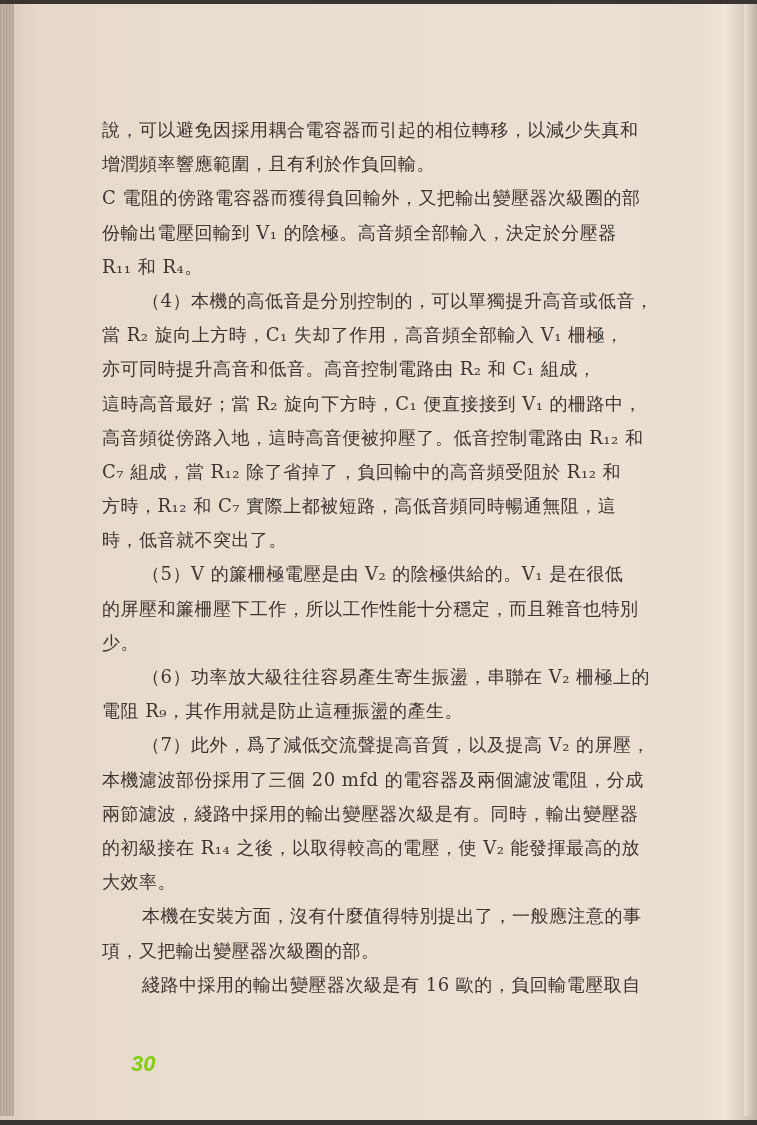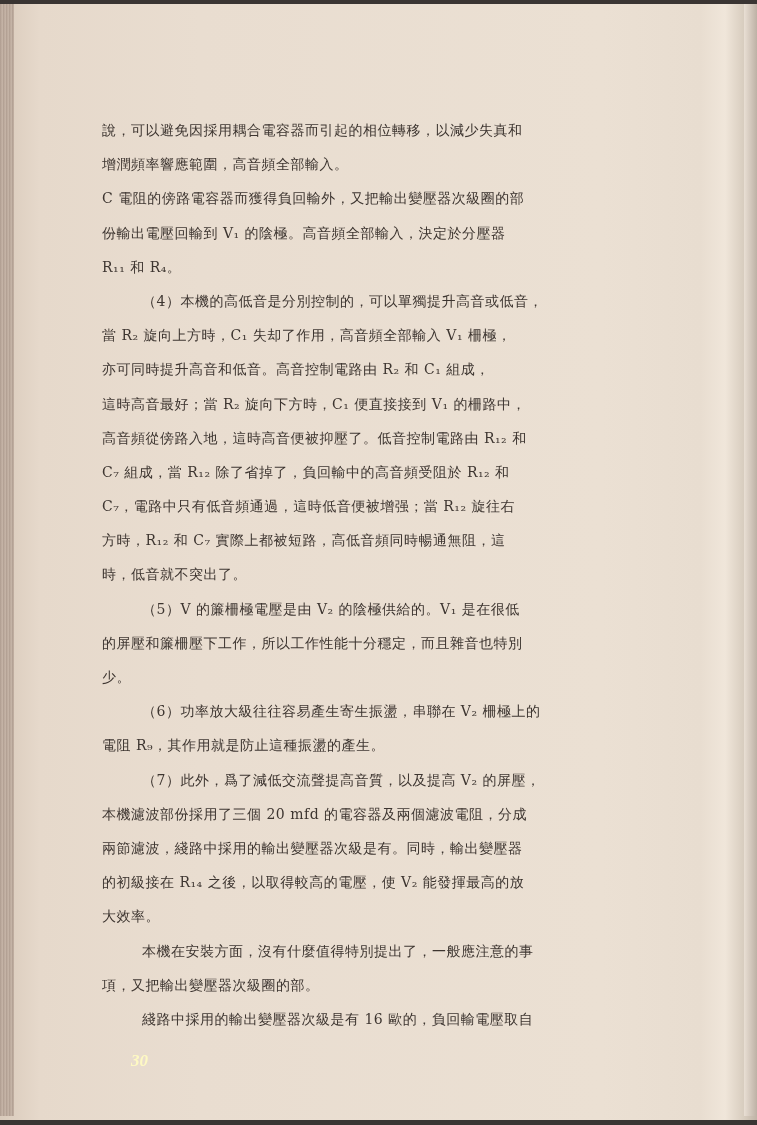--- a/index.html
+++ b/index.html
@@ -18,53 +18,52 @@
     background: repeating-linear-gradient(90deg, #8f7d72 0px, #c9b6a8 1px, #a8968a 2px, #d7c6b8 3px);
     opacity: 0.85;
   }
   .page-edge-right {
     position: absolute; left: 744px; top: 4px; width: 13px; height: 1112px;
     background: linear-gradient(90deg, #e9dfd4, #bdb1a5);
   }
   .text-block {
     position: absolute; left: 102px; top: 113px; width: 600px;
     color: #3d3530;
-    font-size: 14px;
+    font-size: 18px;
     line-height: 34.2px;
     letter-spacing: 0.5px;
   }
   .line { white-space: nowrap; height: 34.2px; }
   .indent { padding-left: 40px; }
   .page-number {
     position: absolute; left: 131px; top: 1051px;
-    font-family: Liberation Serif, serif;
+    font-family: Liberation Sans, sans-serif;
     font-style: italic; font-weight: bold;
-    font-size: 17px; color: #fef9c3;
+    font-size: 22px; color: #84cc16;
   }
 </style>
 </head>
 <body>
 
 <div class="page"></div>
 <div class="page-edges-left"></div>
 <div class="page-edge-right"></div>
 
 <div class="text-block">
   <div class="line">說，可以避免因採用耦合電容器而引起的相位轉移，以減少失真和</div>
-  <div class="line">增潤頻率響應範圍，高音頻全部輸入。</div>
+  <div class="line">增潤頻率響應範圍，且有利於作負回輸。</div>
   <div class="line">C 電阻的傍路電容器而獲得負回輸外，又把輸出變壓器次級圈的部</div>
   <div class="line">份輸出電壓回輸到 V₁ 的陰極。高音頻全部輸入，決定於分壓器</div>
   <div class="line">R₁₁ 和 R₄。</div>
   <div class="line indent">（4）本機的高低音是分別控制的，可以單獨提升高音或低音，</div>
   <div class="line">當 R₂ 旋向上方時，C₁ 失却了作用，高音頻全部輸入 V₁ 柵極，</div>
   <div class="line">亦可同時提升高音和低音。高音控制電路由 R₂ 和 C₁ 組成，</div>
   <div class="line">這時高音最好；當 R₂ 旋向下方時，C₁ 便直接接到 V₁ 的柵路中，</div>
   <div class="line">高音頻從傍路入地，這時高音便被抑壓了。低音控制電路由 R₁₂ 和</div>
   <div class="line">C₇ 組成，當 R₁₂ 除了省掉了，負回輸中的高音頻受阻於 R₁₂ 和</div>
-  <div class="line">C₇，電路中只有低音頻通過，這時低音便被增强；當 R₁₂ 旋往右</div>
   <div class="line">方時，R₁₂ 和 C₇ 實際上都被短路，高低音頻同時暢通無阻，這</div>
   <div class="line">時，低音就不突出了。</div>
   <div class="line indent">（5）V 的簾柵極電壓是由 V₂ 的陰極供給的。V₁ 是在很低</div>
   <div class="line">的屏壓和簾柵壓下工作，所以工作性能十分穩定，而且雜音也特別</div>
   <div class="line">少。</div>
   <div class="line indent">（6）功率放大級往往容易產生寄生振盪，串聯在 V₂ 柵極上的</div>
   <div class="line">電阻 R₉，其作用就是防止這種振盪的產生。</div>
   <div class="line indent">（7）此外，爲了減低交流聲提高音質，以及提高 V₂ 的屏壓，</div>
   <div class="line">本機濾波部份採用了三個 20 mfd 的電容器及兩個濾波電阻，分成</div>
   <div class="line">兩節濾波，綫路中採用的輸出變壓器次級是有。同時，輸出變壓器</div>

